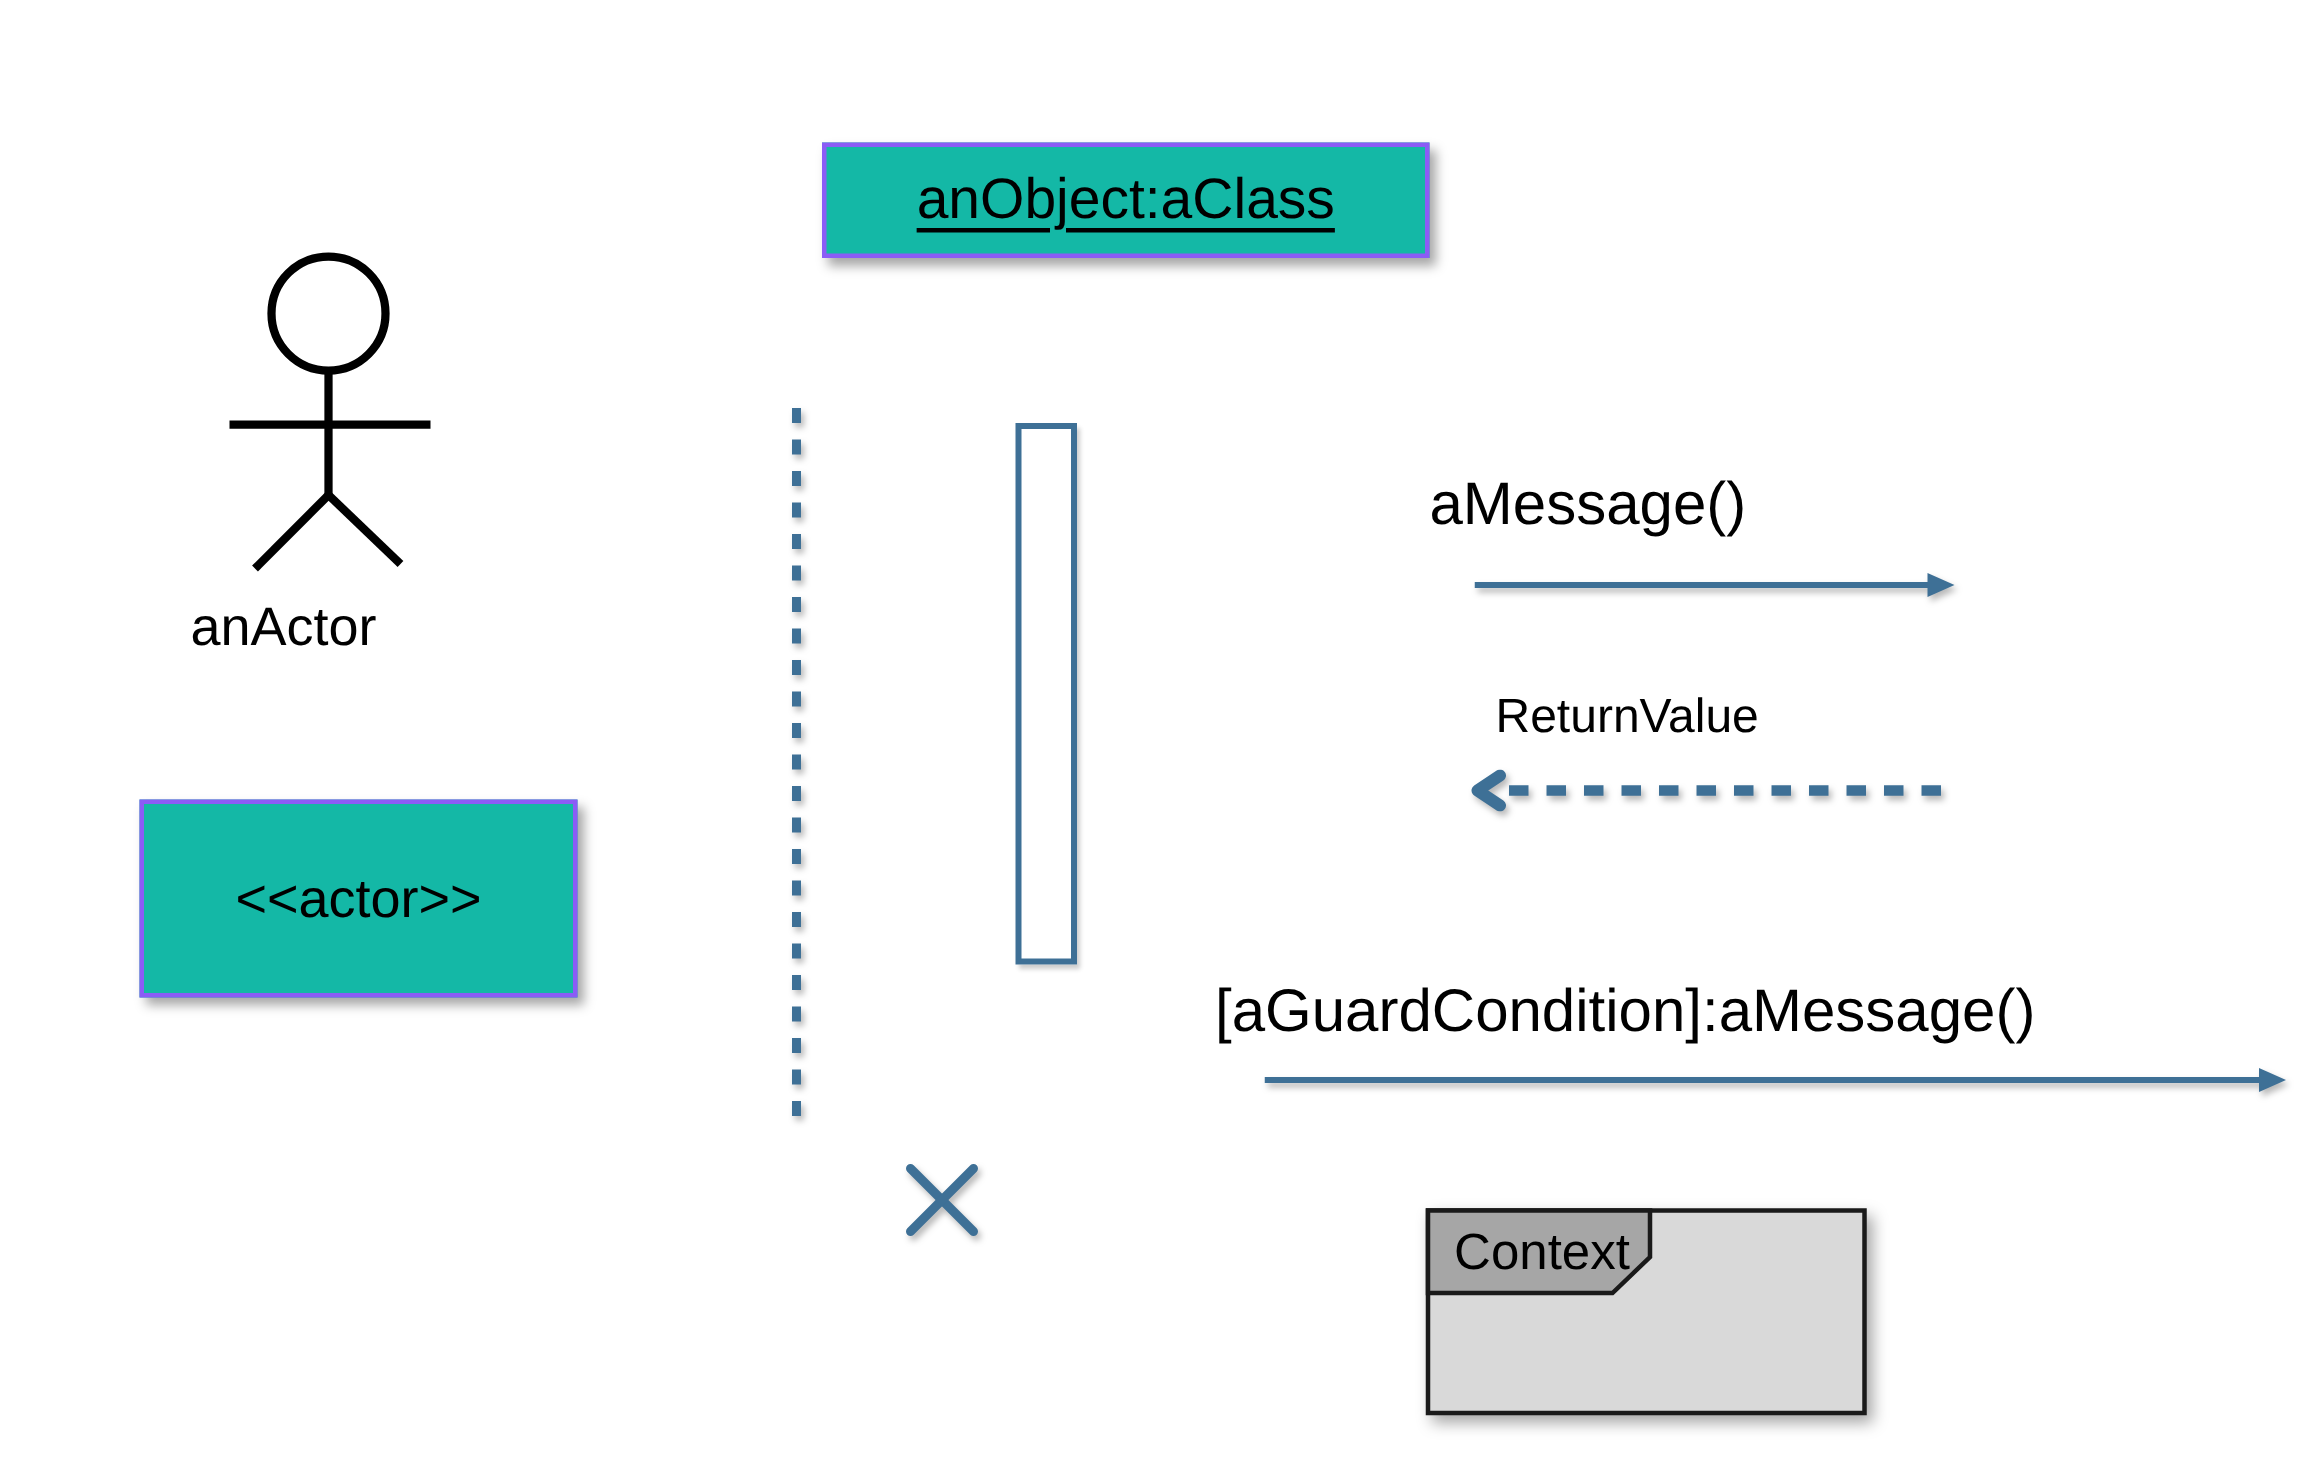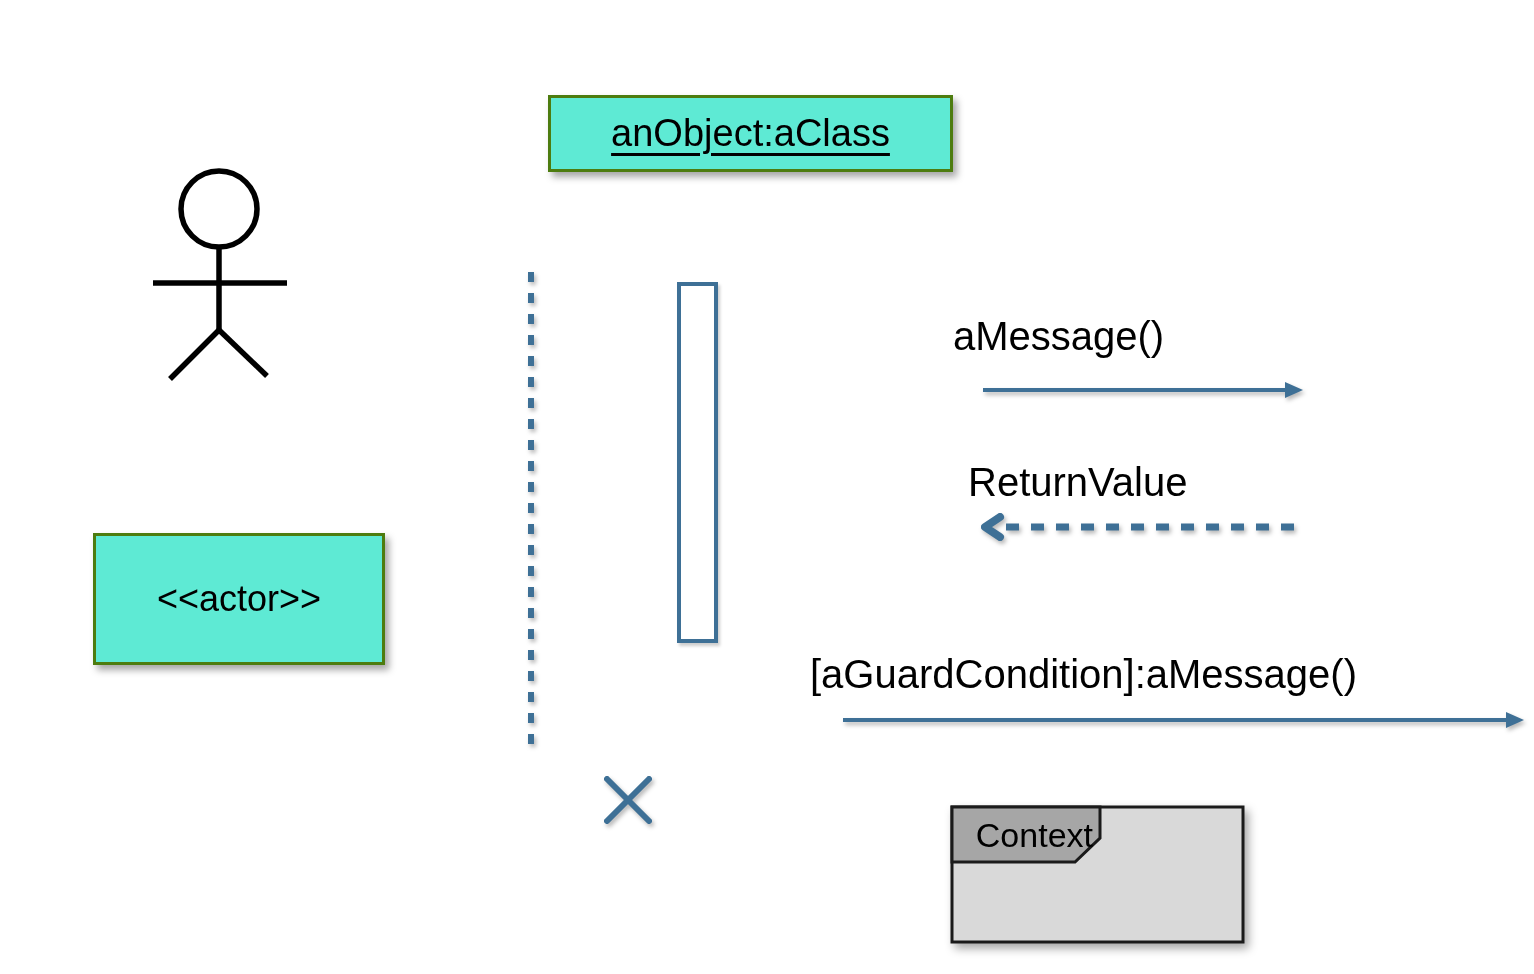--- a/index.html
+++ b/index.html
@@ -14,22 +14,22 @@
     height: 974px;
     background: #ffffff;
     overflow: hidden;
     color: #000000;
   }
   .abs { position: absolute; }
 
   
   .gray-box {
     position: absolute;
-    background: #5eead4;
-    border: 3px solid #4d7c0f;
+    background: #14b8a6;
+    border: 3px solid #8b5cf6;
     box-shadow: 4px 5px 7px rgba(0,0,0,0.35);
     box-sizing: border-box;
     display: flex;
     flex-direction: column;
     align-items: center;
     justify-content: center;
     text-align: center;
   }
   .object-box {
     left: 548px; top: 95px;
@@ -50,23 +50,23 @@
   }
 
   
   .txt {
     position: absolute;
     white-space: nowrap;
     line-height: 1.2;
   }
   .actor-name   { left: 127px; top: 396px; width: 200px; font-size: 36px; }
   .msg-label    { left: 953px; top: 312px; width: 400px; font-size: 40px; }
-  .ret-label    { left: 968px; top: 458px; width: 400px; font-size: 40px; }
+  .ret-label    { left: 997px; top: 458px; width: 400px; font-size: 32px; }
   .guard-label  { left: 810px; top: 650px; width: 620px; font-size: 40px; }
-  .note-label   { left: 963px; top: 815px; width: 130px; font-size: 34px; text-align: right; }
+  .note-label   { left: 963px; top: 815px; width: 130px; font-size: 34px; text-align: center; }
 
   
   svg.blue-shape { filter: drop-shadow(2px 3px 2px rgba(0,0,0,0.28)); }
   .activation-bar {
     position: absolute;
     left: 677px; top: 282px;
     width: 41px; height: 361px;
     background: #ffffff;
     border: 4px solid #3e7096;
     box-sizing: border-box;
@@ -85,20 +85,21 @@
 
   <svg class="abs" style="left:145px; top:165px;" width="160" height="222" viewBox="0 0 160 222">
     <g stroke="#000000" stroke-width="5.5" fill="none">
       <circle cx="74" cy="44" r="38"></circle>
       <line x1="74" y1="82" x2="74" y2="167"></line>
       <line x1="8" y1="118" x2="142" y2="118"></line>
       <line x1="74" y1="165" x2="25" y2="214"></line>
       <line x1="74" y1="165" x2="122" y2="211"></line>
     </g>
   </svg>
+  <div class="txt actor-name">anActor</div>
 
   <div class="gray-box actor-box">
     <div>&lt;&lt;actor&gt;&gt;</div>
   </div>
 
   <svg class="abs blue-shape" style="left:524px; top:270px;" width="14" height="486" viewBox="0 0 14 486">
     <line x1="7" y1="2" x2="7" y2="484" stroke="#3e7096" stroke-width="6" stroke-dasharray="10 11"></line>
   </svg>
 
   <div class="activation-bar"></div>

